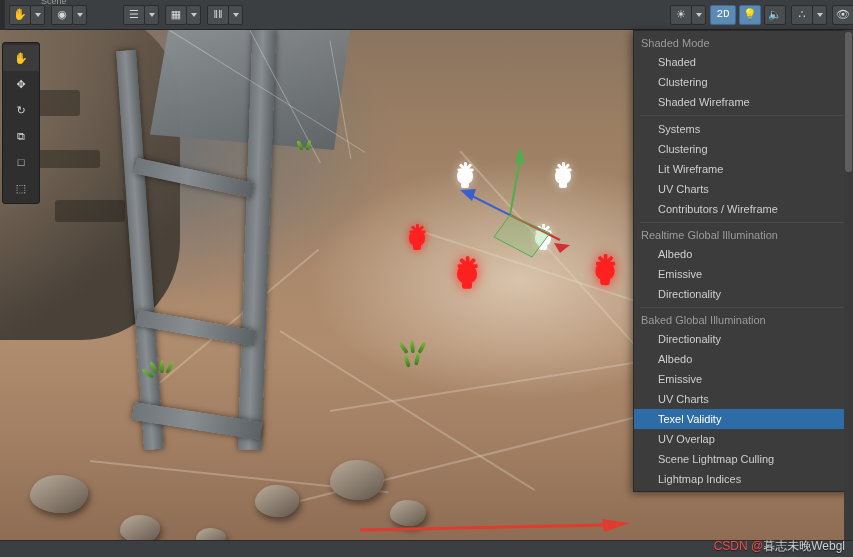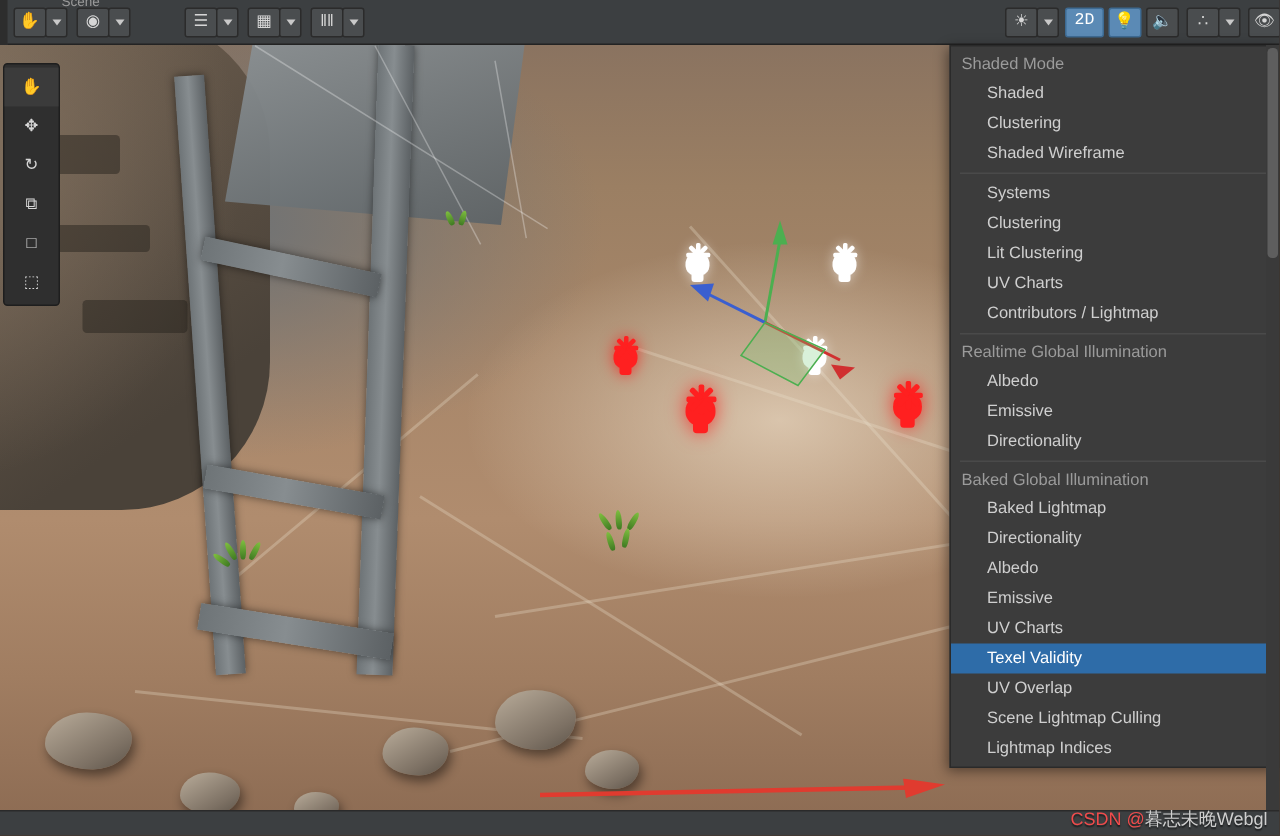--- a/index.html
+++ b/index.html
@@ -550,33 +550,32 @@
   <div class="menu">
 
     <div class="menu-header">Shaded Mode</div>
     <div class="menu-item">Shaded</div>
     <div class="menu-item">Clustering</div>
     <div class="menu-item">Shaded Wireframe</div>
     <div class="menu-sep"></div>
 
     <div class="menu-item">Systems</div>
     <div class="menu-item">Clustering</div>
-    <div class="menu-item">Lit Clustering</div>
+    <div class="menu-item">Lit Wireframe</div>
     <div class="menu-item">UV Charts</div>
-    <div class="menu-item">Contributors / Lightmap</div>
+    <div class="menu-item">Contributors / Wireframe</div>
     <div class="menu-sep"></div>
 
     <div class="menu-header">Realtime Global Illumination</div>
     <div class="menu-item">Albedo</div>
     <div class="menu-item">Emissive</div>
     <div class="menu-item">Directionality</div>
     <div class="menu-sep"></div>
 
     <div class="menu-header">Baked Global Illumination</div>
-    <div class="menu-item">Baked Lightmap</div>
     <div class="menu-item">Directionality</div>
     <div class="menu-item">Albedo</div>
     <div class="menu-item">Emissive</div>
     <div class="menu-item">UV Charts</div>
     <div class="menu-item selected">Texel Validity</div>
     <div class="menu-item">UV Overlap</div>
     <div class="menu-item">Scene Lightmap Culling</div>
     <div class="menu-item">Lightmap Indices</div>
 
   </div>

